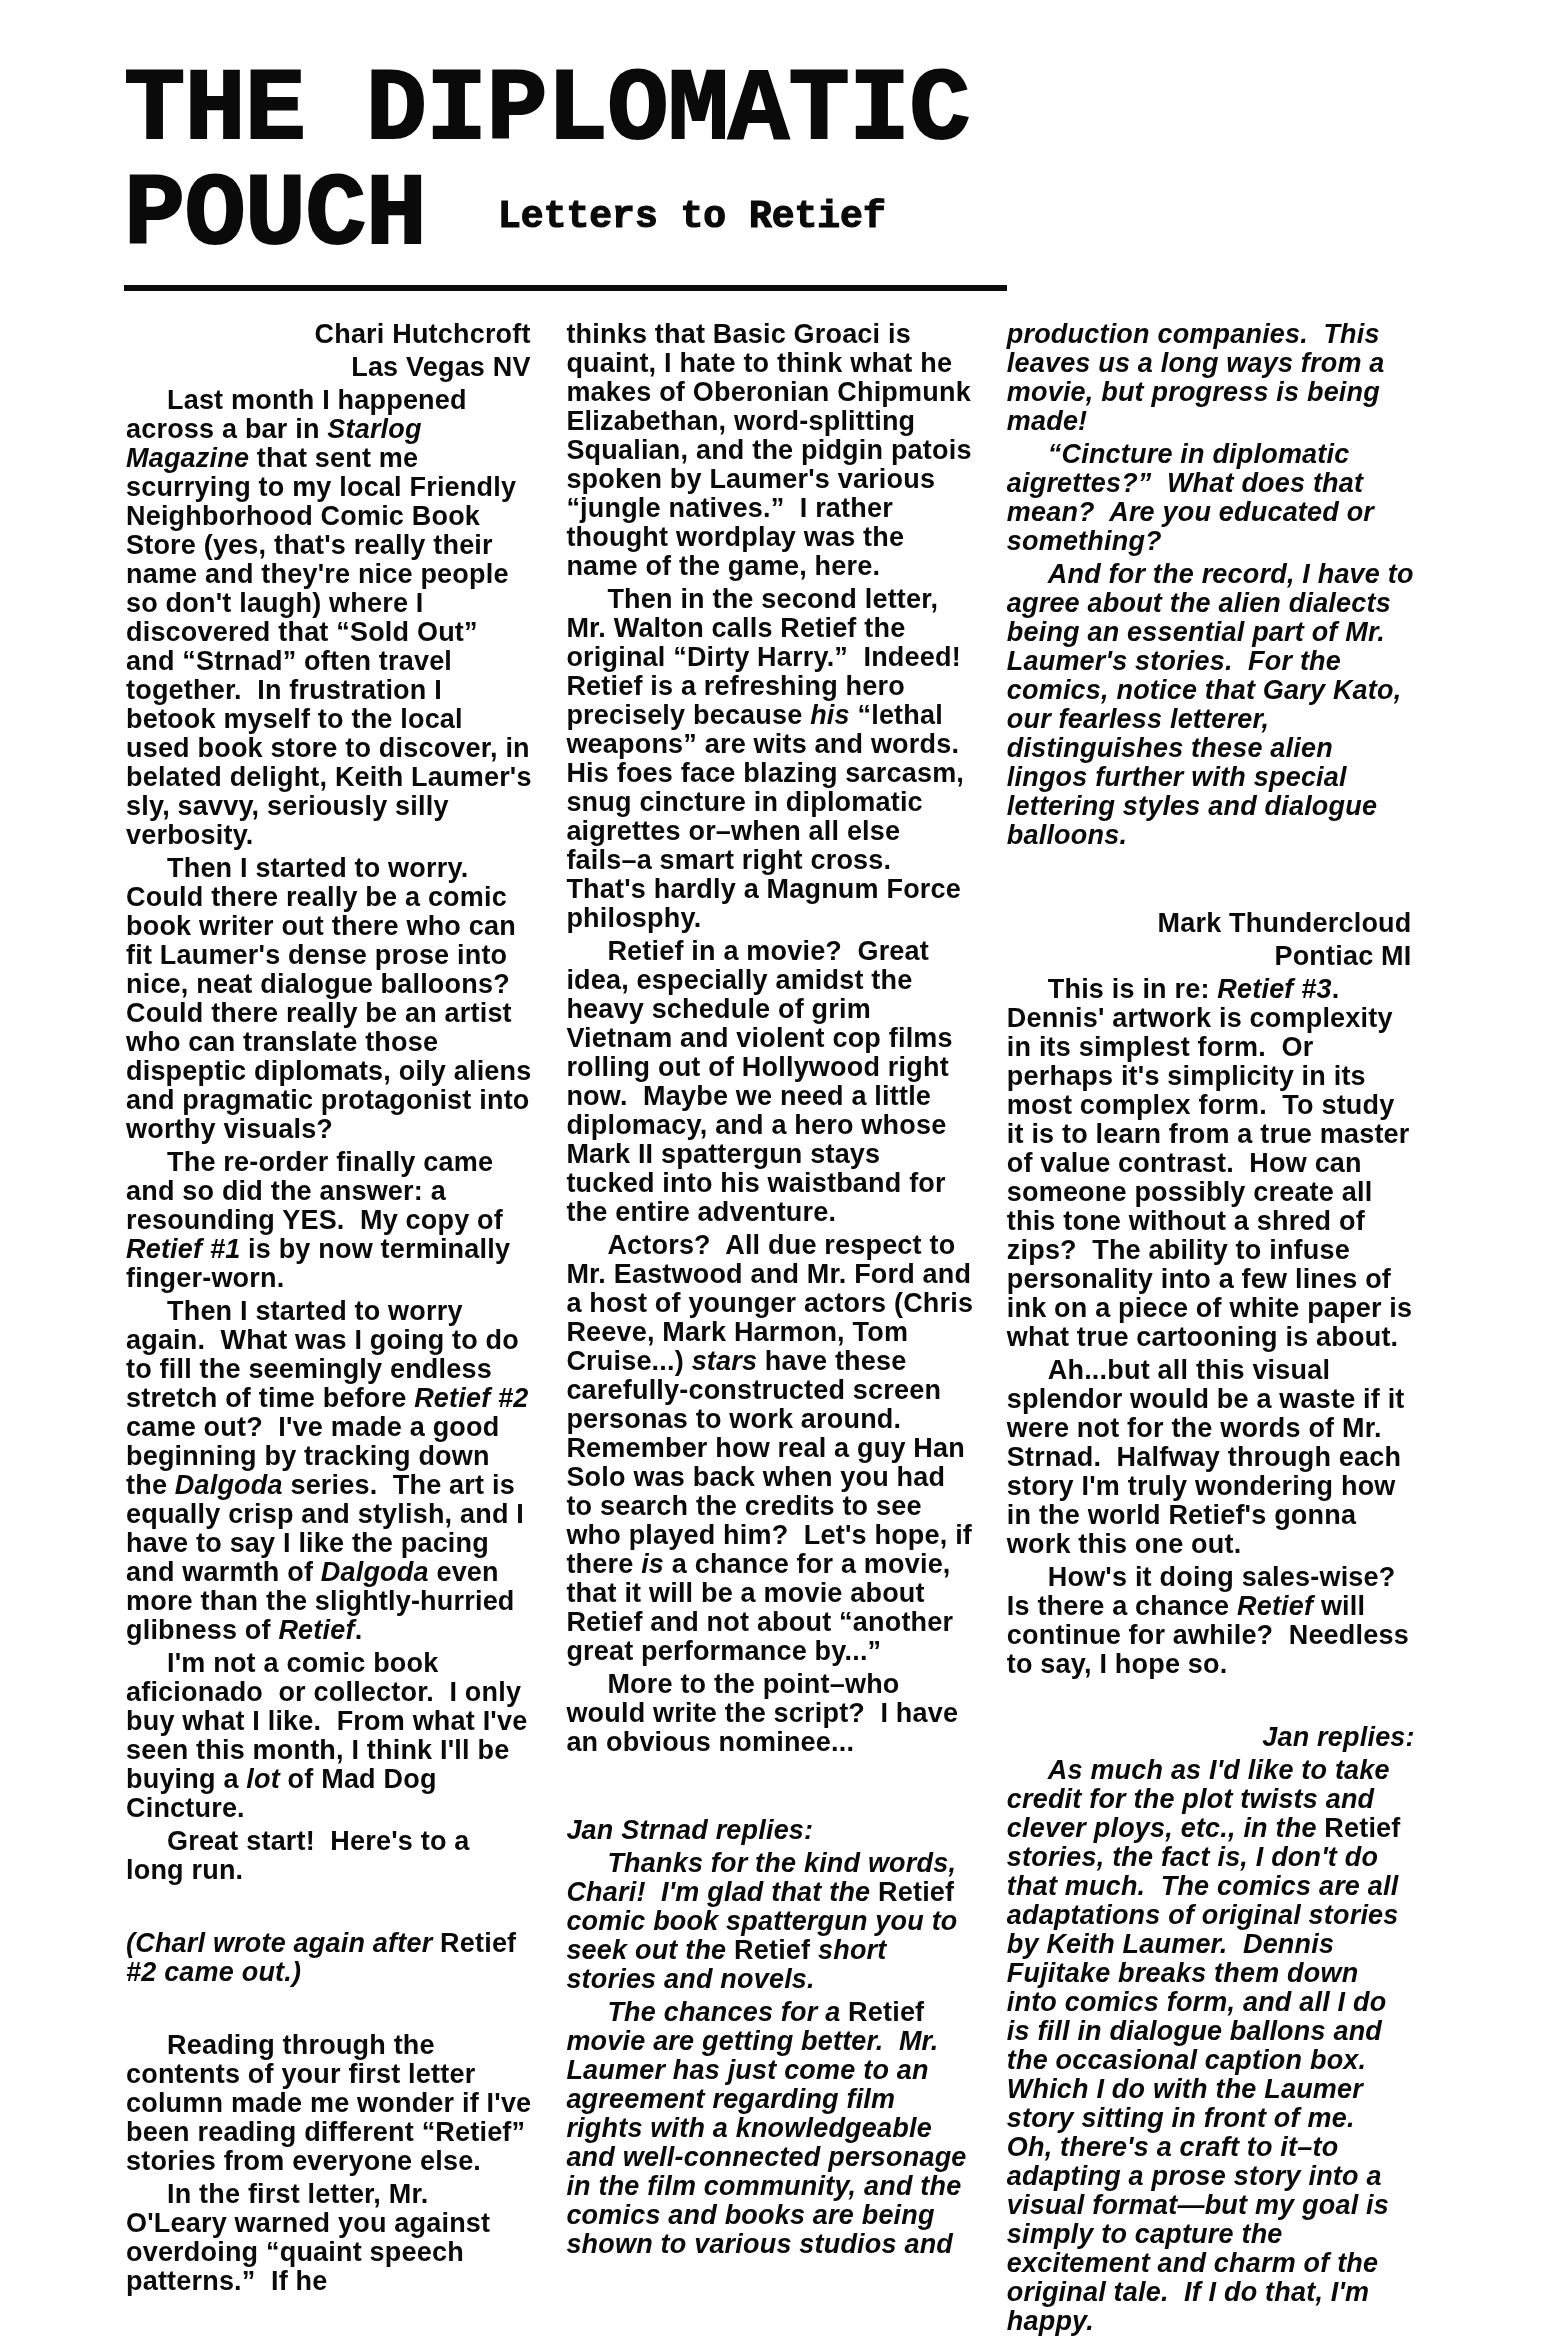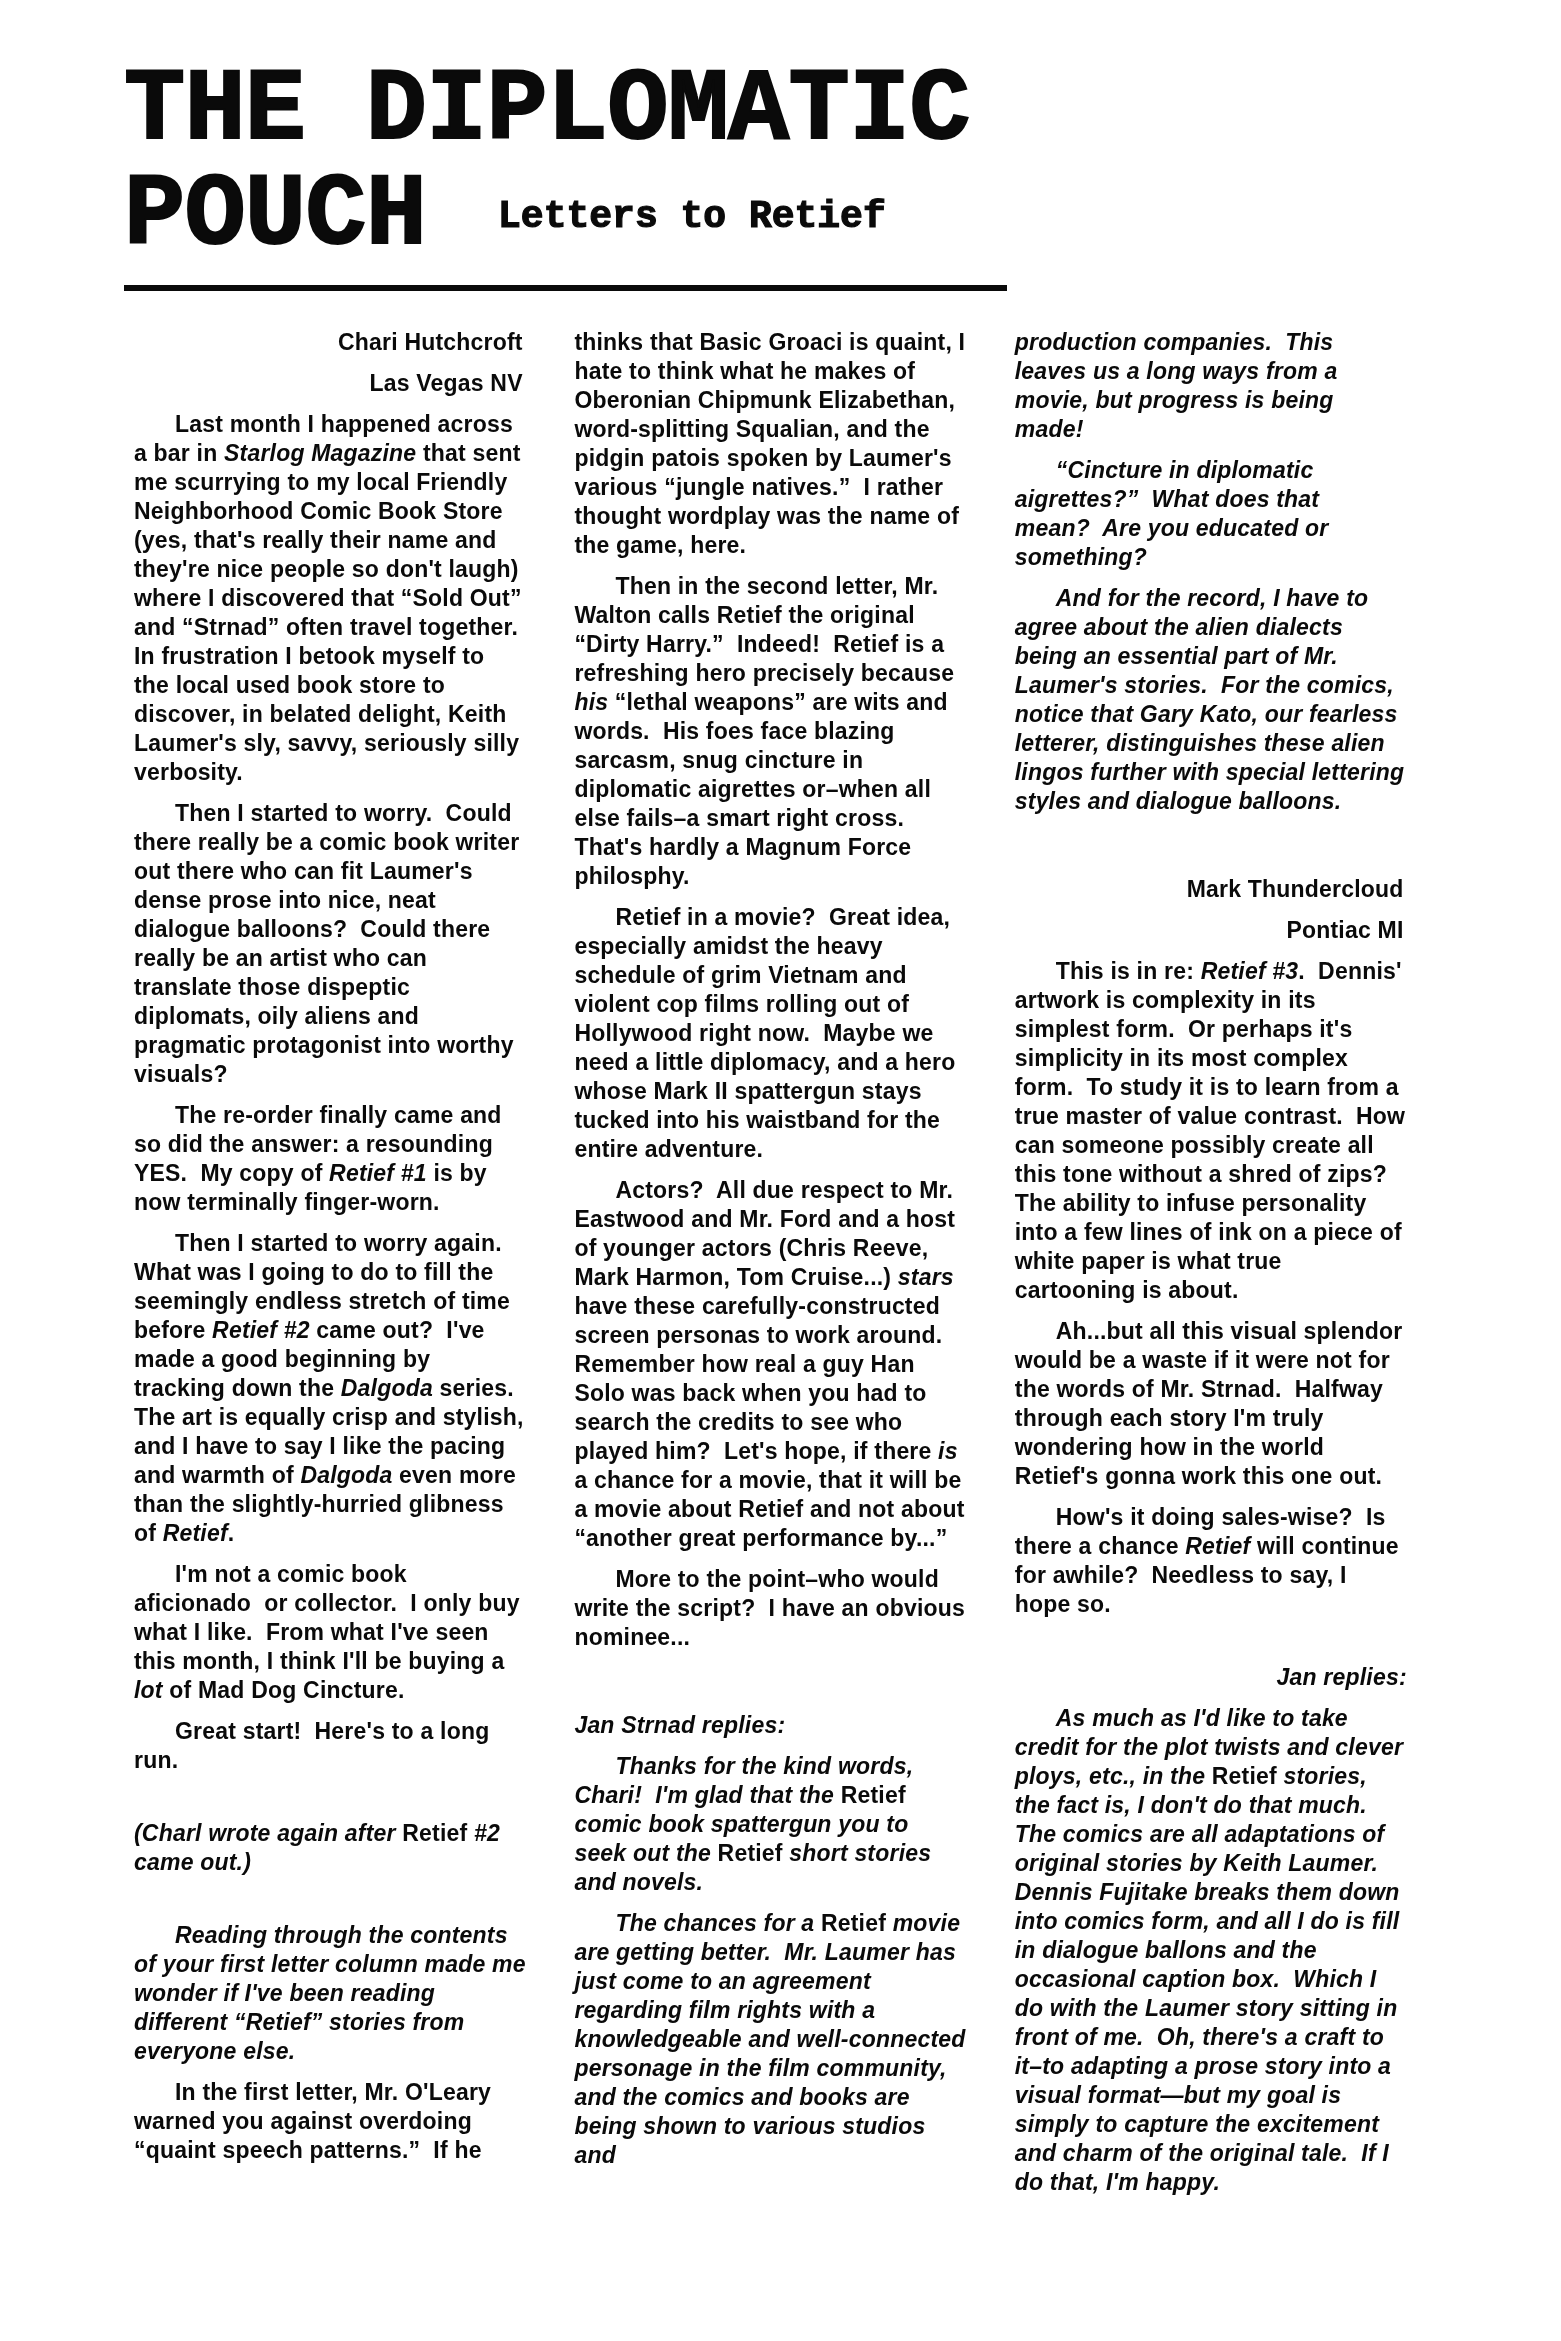--- a/index.html
+++ b/index.html
@@ -19,21 +19,21 @@
   .subtitle {
     font-family:"Liberation Mono","DejaVu Sans Mono",monospace;
     font-weight:bold; font-size:38px; margin-left:72px;
     -webkit-text-stroke:1.2px #0a0a0a; white-space:nowrap;
   }
   .rule { width:883px; height:5.7px; background:#0a0a0a; margin-top:16.3px; }
 
   .columns { position:absolute; left:122px; top:316px; display:flex; gap:24.4px; }
   .col { width:416px; }
   p.para {
-    margin:12px; font-size:23px; line-height:29px; font-weight:bold;
+    margin:4px; font-size:27px; line-height:29px; font-weight:bold;
     letter-spacing:0.2px; text-align:left;
   }
   p.para.indent { text-indent:41px; }
   p.para.right { text-align:right; padding-right:3.3px; }
   p.para.italic { font-style:italic; }
   p.para.italic .flip { font-style:normal; }
   p.para:not(.italic) .flip { font-style:italic; }
 </style>
 </head>
 <body>
@@ -51,21 +51,21 @@
       <div class="col">
         <p class="para right"><span class="seg">Chari Hutchcroft</span></p>
         <p class="para right"><span class="seg">Las Vegas NV</span></p>
         <p class="para indent"><span class="seg">Last month I happened across a bar in </span><span class="flip">Starlog Magazine</span><span class="seg"> that sent me scurrying to my local Friendly Neighborhood Comic Book Store (yes, that's really their name and they're nice people so don't laugh) where I discovered that “Sold Out” and “Strnad” often travel together.&nbsp; In frustration I betook myself to the local used book store to discover, in belated delight, Keith Laumer's sly, savvy, seriously silly verbosity.</span></p>
         <p class="para indent"><span class="seg">Then I started to worry.&nbsp; Could there really be a comic book writer out there who can fit Laumer's dense prose into nice, neat dialogue balloons?&nbsp; Could there really be an artist who can translate those dispeptic diplomats, oily aliens and pragmatic protagonist into worthy visuals?</span></p>
         <p class="para indent"><span class="seg">The re-order finally came and so did the answer: a resounding YES.&nbsp; My copy of </span><span class="flip">Retief #1</span><span class="seg"> is by now terminally finger-worn.</span></p>
         <p class="para indent"><span class="seg">Then I started to worry again.&nbsp; What was I going to do to fill the seemingly endless stretch of time before </span><span class="flip">Retief #2</span><span class="seg"> came out?&nbsp; I've made a good beginning by tracking down the </span><span class="flip">Dalgoda</span><span class="seg"> series.&nbsp; The art is equally crisp and stylish, and I have to say I like the pacing and warmth of </span><span class="flip">Dalgoda</span><span class="seg"> even more than the slightly-hurried glibness of </span><span class="flip">Retief</span><span class="seg">.</span></p>
         <p class="para indent"><span class="seg">I'm not a comic book aficionado&nbsp; or collector.&nbsp; I only buy what I like.&nbsp; From what I've seen this month, I think I'll be buying a </span><span class="flip">lot</span><span class="seg"> of Mad Dog Cincture.</span></p>
         <p class="para indent"><span class="seg">Great start!&nbsp; Here's to a long run.</span></p>
         <p class="para italic" style="margin-top: 44px;"><span class="seg">(Charl wrote again after </span><span class="flip">Retief</span><span class="seg"> #2 came out.)</span></p>
-        <p class="para indent" style="margin-top: 44px; font-style: italic;"><span class="seg">Reading through the contents of your first letter column made me wonder if I've been reading different “Retief” stories from everyone else.</span></p>
+        <p class="para indent" style="margin-top: 44px;"><span class="seg">Reading through the contents of your first letter column made me wonder if I've been reading different “Retief” stories from everyone else.</span></p>
         <p class="para indent"><span class="seg">In the first letter, Mr. O'Leary warned you against overdoing “quaint speech patterns.”&nbsp; If he</span></p>
       </div>
       <div class="col">
         <p class="para"><span class="seg">thinks that Basic Groaci is quaint, I hate to think what he makes of Oberonian Chipmunk Elizabethan, word-splitting Squalian, and the pidgin patois spoken by Laumer's various “jungle natives.”&nbsp; I rather thought wordplay was the name of the game, here.</span></p>
         <p class="para indent"><span class="seg">Then in the second letter, Mr. Walton calls Retief the original “Dirty Harry.”&nbsp; Indeed!&nbsp; Retief is a refreshing hero precisely because </span><span class="flip">his</span><span class="seg"> “lethal weapons” are wits and words.&nbsp; His foes face blazing sarcasm, snug cincture in diplomatic aigrettes or–when all else fails–a smart right cross.&nbsp; That's hardly a Magnum Force philosphy.</span></p>
         <p class="para indent"><span class="seg">Retief in a movie?&nbsp; Great idea, especially amidst the heavy schedule of grim Vietnam and violent cop films rolling out of Hollywood right now.&nbsp; Maybe we need a little diplomacy, and a hero whose Mark II spattergun stays tucked into his waistband for the entire adventure.</span></p>
         <p class="para indent"><span class="seg">Actors?&nbsp; All due respect to Mr. Eastwood and Mr. Ford and a host of younger actors (Chris Reeve, Mark Harmon, Tom Cruise...) </span><span class="flip">stars</span><span class="seg"> have these carefully-constructed screen personas to work around.&nbsp; Remember how real a guy Han Solo was back when you had to search the credits to see who played him?&nbsp; Let's hope, if there </span><span class="flip">is</span><span class="seg"> a chance for a movie, that it will be a movie about Retief and not about “another great performance by...”</span></p>
         <p class="para indent"><span class="seg">More to the point–who would write the script?&nbsp; I have an obvious nominee...</span></p>
         <p class="para italic" style="margin-top: 59px;"><span class="seg">Jan Strnad replies:</span></p>
         <p class="para italic indent"><span class="seg">Thanks for the kind words, Chari!&nbsp; I'm glad that the </span><span class="flip">Retief</span><span class="seg"> comic book spattergun you to seek out the </span><span class="flip">Retief</span><span class="seg"> short stories and novels.</span></p>

